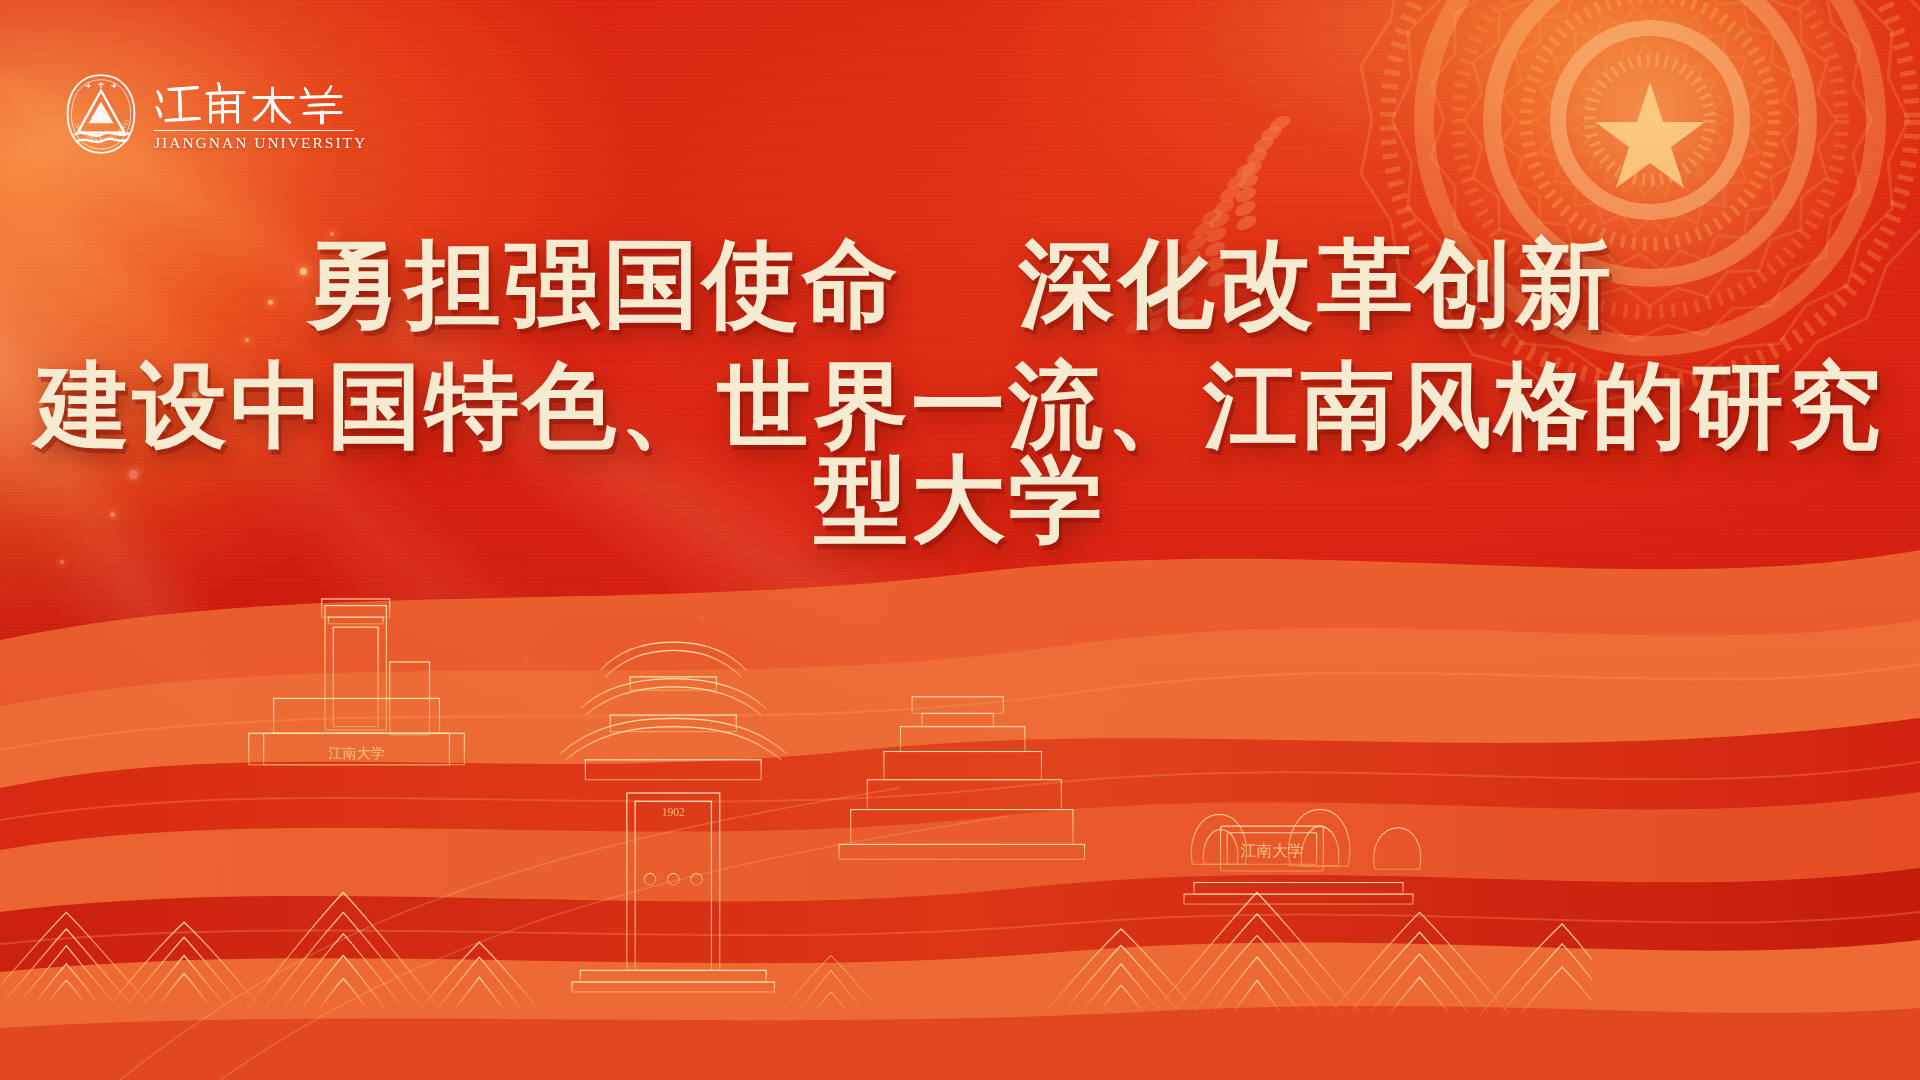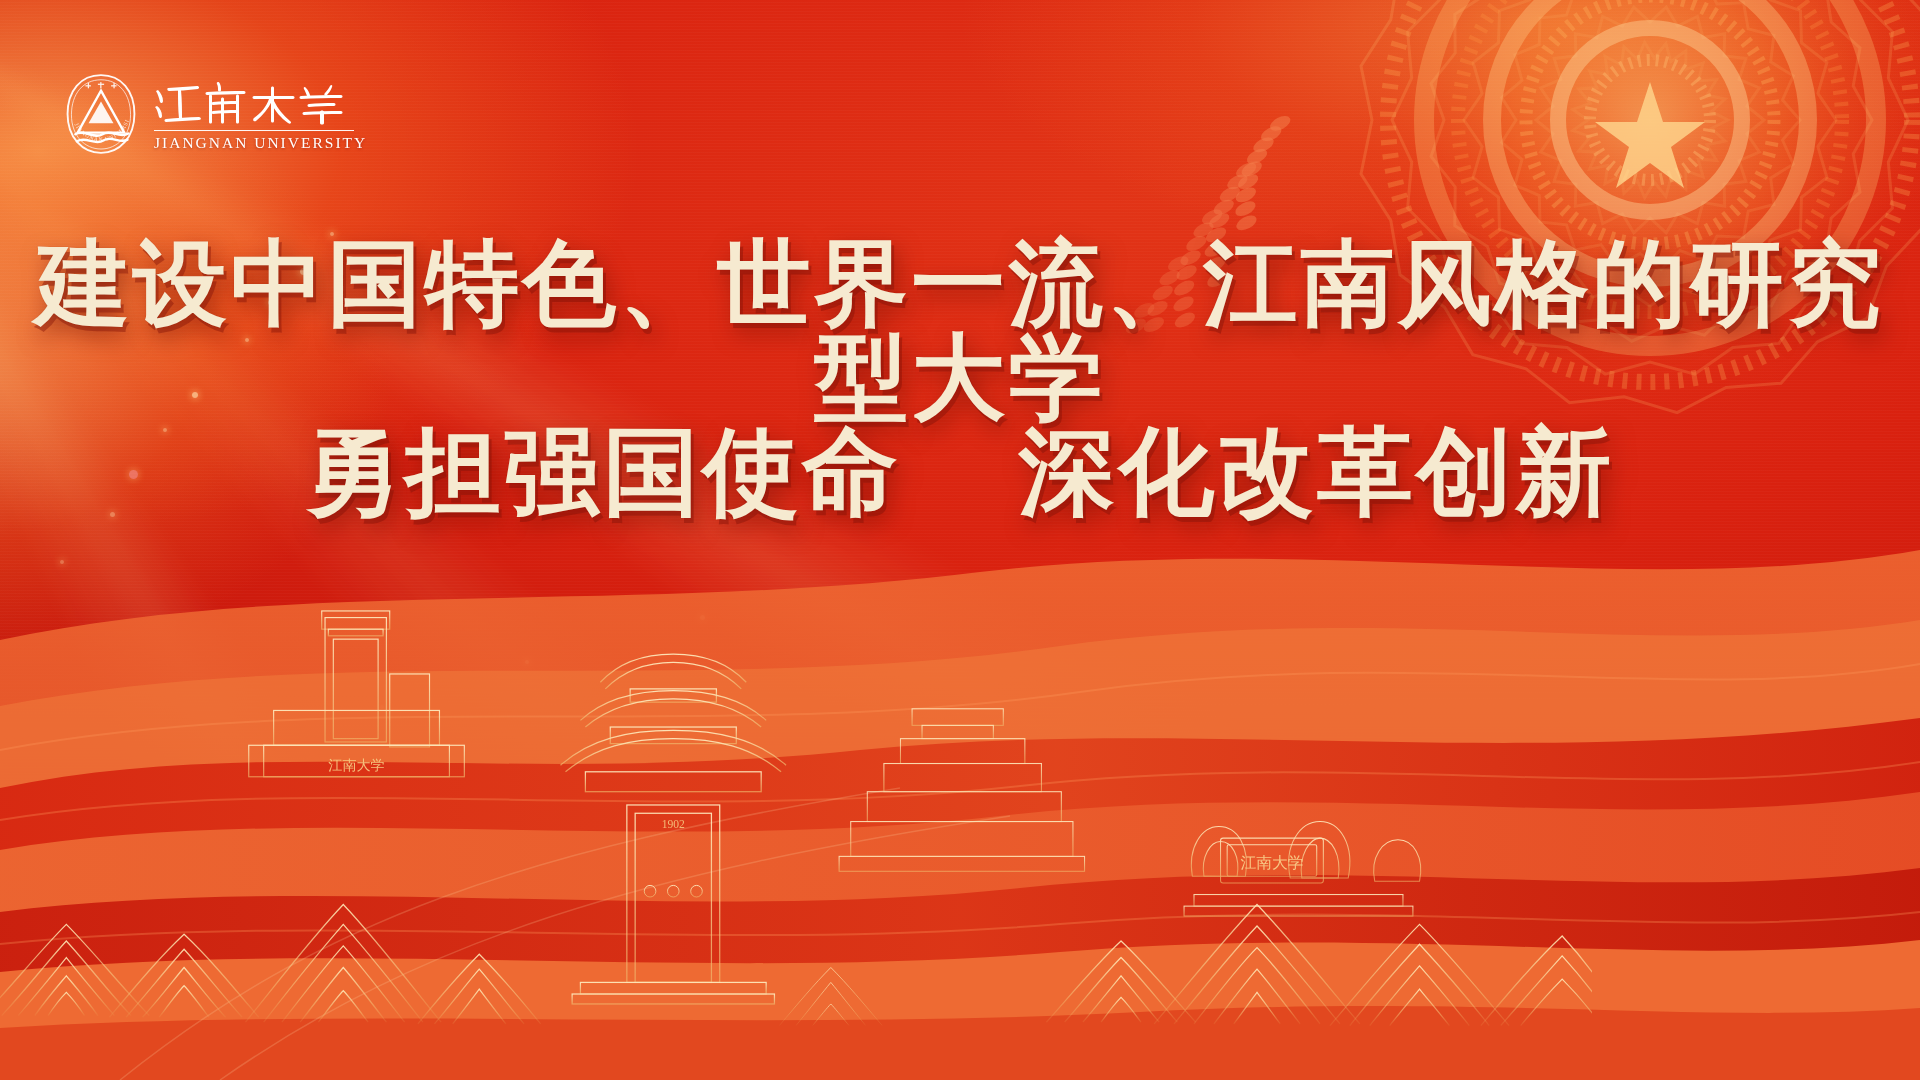--- a/index.html
+++ b/index.html
@@ -112,21 +112,21 @@
       6px 10px 22px rgba(110,12,4,.55);
   }
   .hl-1{font-size:96px;margin-bottom:26px;}
   .hl-1 .gapchar{display:inline-block;width:44px;}
   .hl-2{font-size:94px;}
 
   
   .landscape{position:absolute;left:0;right:0;bottom:0;height:560px;}
   .landscape svg{display:block;width:100%;height:100%;}
 
-  .art{position:absolute;bottom:0;left:0;width:1592px;height:560px;pointer-events:none;}
+  .art{position:absolute;bottom:12px;left:0;width:1592px;height:560px;pointer-events:none;}
   .art svg{display:block;width:100%;height:100%;}
 </style>
 </head>
 <body>
 
 <div id="stage">
 
   <div class="bg-base"></div>
   <div class="bg-rays"></div>
   <div class="bg-glow-left"></div>
@@ -299,26 +299,26 @@
             <path d="M150 36 c12 -1 25 -1 37 -1 c2 0 2 3 0 3 c-12 0 -25 0 -37 1 c-2 0 -2 -3 0 -3 z"></path>
             <path d="M170 36 c0 4 0 8 0 11 c0 2 -4 2 -4 0 c0 -3 0 -7 0 -11 c0 -2 4 -2 4 0 z"></path>
           </g>
         </svg>
       </div>
       <div class="logo-en">JIANGNAN UNIVERSITY</div>
     </div>
   </div>
 
   <div class="headline">
-    <span class="hl-line hl-2">建设中国特色、世界一流、江南风格的研究型大学</span>
     <span class="hl-line hl-1">
       <span>勇担强国使命</span>
       <span class="gapchar"></span>
       <span>深化改革创新</span>
     </span>
+    <span class="hl-line hl-2">建设中国特色、世界一流、江南风格的研究型大学</span>
   </div>
 
   <div class="landscape">
     <svg viewBox="0 0 1920 560" preserveAspectRatio="none" xmlns="http://www.w3.org/2000/svg" aria-hidden="true">
       <defs>
         <linearGradient id="h1" x1="0" y1="0" x2="0" y2="1">
           <stop offset="0%" stop-color="#ef6a33"></stop>
             <stop offset="100%" stop-color="#e8552a"></stop>
         </linearGradient>
         <linearGradient id="h2" x1="0" y1="0" x2="1" y2="1">

